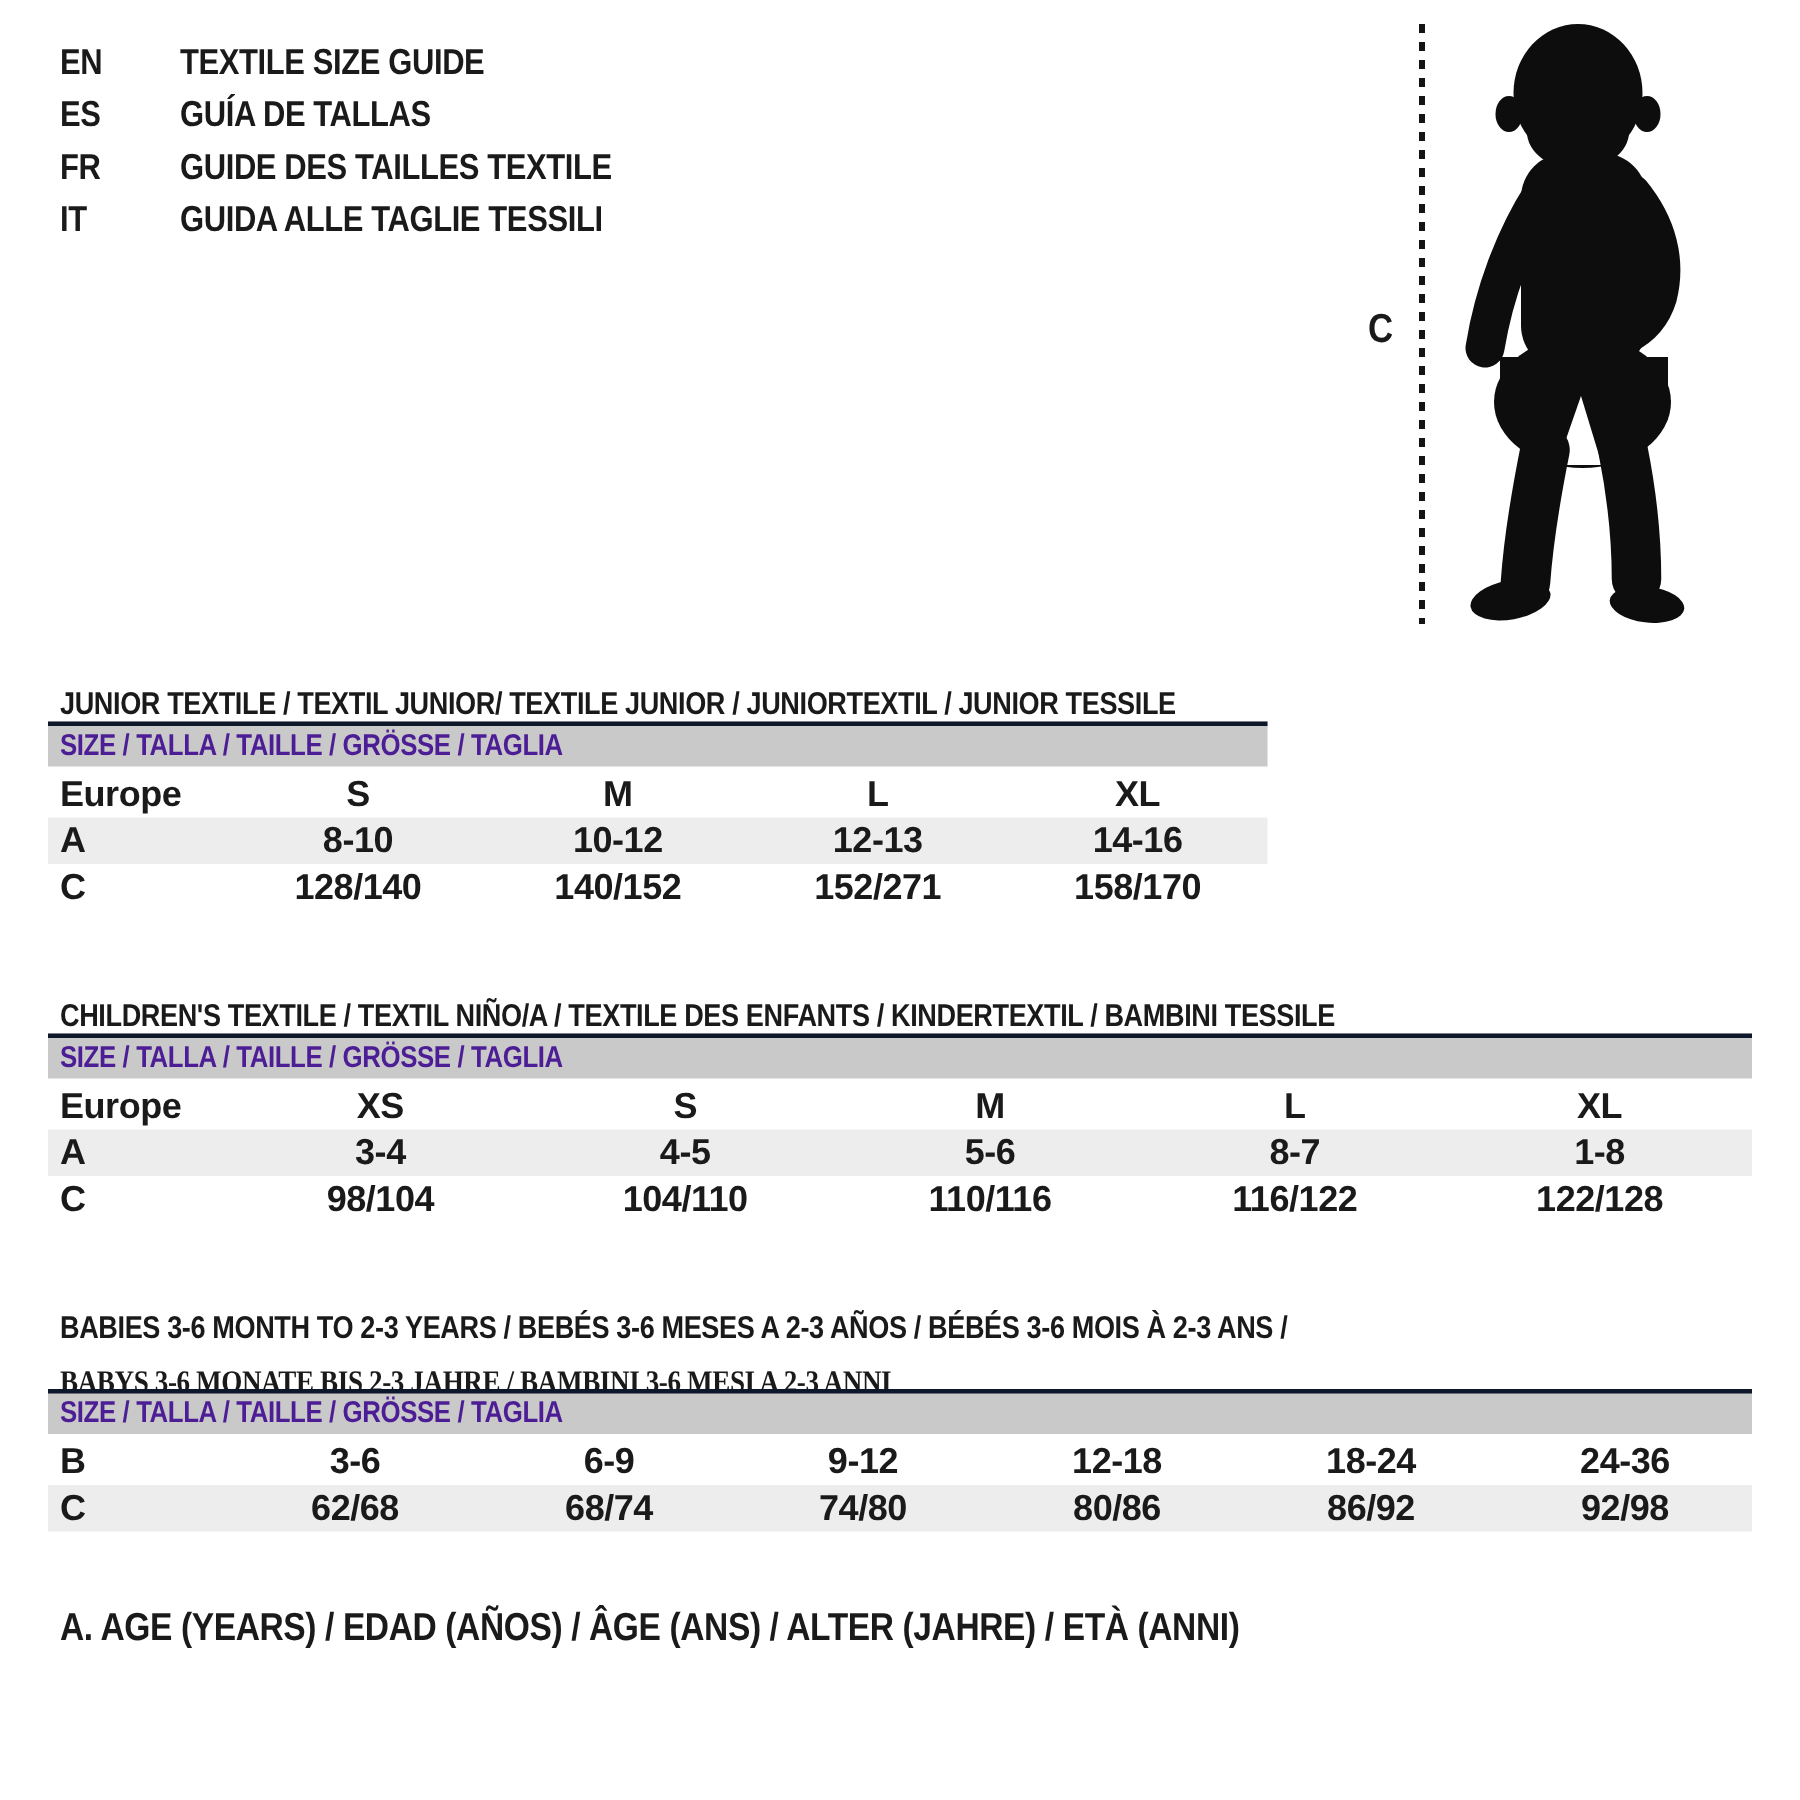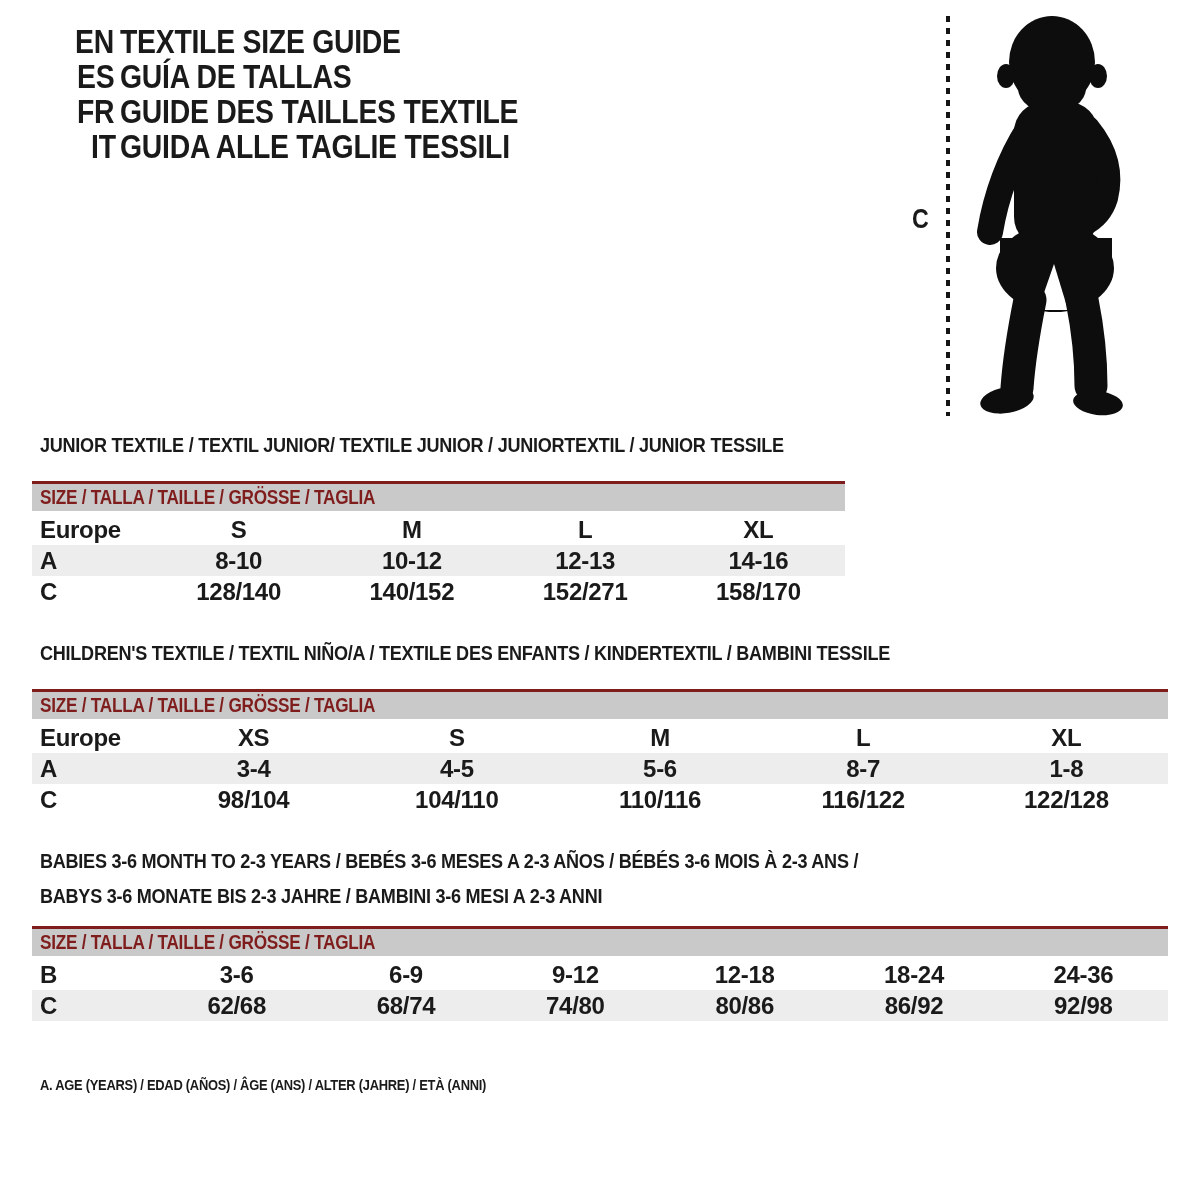--- a/index.html
+++ b/index.html
@@ -7,44 +7,44 @@
     width:1200px;height:1200px;position:relative;overflow:hidden;
     background:#ffffff;color:#1a1a1a;
     font-family:"Liberation Sans",sans-serif;font-weight:700;
   }
   .page{position:absolute;inset:0;}
   
   .cx{display:inline-block;transform:scaleX(0.86);transform-origin:0 50%;
       white-space:nowrap;letter-spacing:-0.3px;}
   
   .lang-block{position:absolute;left:40px;top:24px;}
-  .lang-row{display:flex;height:35px;align-items:center;font-size:33px;text-align:right;}
+  .lang-row{display:flex;height:35px;align-items:center;font-size:24px;}
   .lang-row .code{width:80px;flex:0 0 80px;}
   
   .fig-line{position:absolute;left:946px;top:16px;width:4px;height:400px;
     background:repeating-linear-gradient(to bottom,#141414 0 6px,transparent 6px 12px);}
   .fig-label{position:absolute;left:912px;top:204px;font-size:27px;}
   .toddler{position:absolute;left:960px;top:12px;}
   
-  .sec-h{position:absolute;left:40px;font-size:21px;line-height:24px;}
+  .sec-h{position:absolute;left:40px;font-size:21px;line-height:24px;margin-top:25px;}
   
   .tbl{position:absolute;left:32px;}
-  .bar{height:27px;background:#c9c9c9;border-top:3px solid #7f1d1d;
-       display:flex;align-items:center;padding-left:8px;font-size:20px;color:#7f1d1d;
+  .bar{height:27px;background:#c9c9c9;border-top:3px solid #0f172a;
+       display:flex;align-items:center;padding-left:8px;font-size:20px;color:#4c1d95;
        margin-bottom:3px;}
   .row{display:grid;height:31px;align-items:center;font-size:24px;letter-spacing:-0.3px;}
   .g4{grid-template-columns:120px repeat(4,1fr);}
   .g5{grid-template-columns:120px repeat(5,1fr);}
   .g6{grid-template-columns:120px repeat(6,1fr);}
   .row .l{padding-left:8px;}
   .row .c{text-align:center;}
   .shaded{background:#ededed;}
   
   .legend{position:absolute;left:40px;top:1068px;}
-  .legend-line{height:33px;display:flex;align-items:center;font-size:15px;}
+  .legend-line{height:33px;display:flex;align-items:center;font-size:26px;}
 </style>
 </head>
 <body>
 
 <div class="page">
 
   <div class="lang-block">
     <div class="lang-row">
       <span class="code"><span class="cx">EN</span></span>
       <span class="cx">TEXTILE SIZE GUIDE</span>
@@ -143,21 +143,21 @@
       <span class="c">104/110</span>
       <span class="c">110/116</span>
       <span class="c">116/122</span>
       <span class="c">122/128</span>
     </div>
   </div>
 
   <div class="sec-h" style="top:849px;">
     <span class="cx">BABIES 3-6 MONTH TO 2-3 YEARS / BEBÉS 3-6 MESES A 2-3 AÑOS / BÉBÉS 3-6 MOIS À 2-3 ANS /</span>
   </div>
-  <div class="sec-h" style="top:884px;">
+  <div class="sec-h" style="top:884px;font-family:Liberation Serif, serif;">
     <span class="cx">BABYS 3-6 MONATE BIS 2-3 JAHRE / BAMBINI 3-6 MESI A 2-3 ANNI</span>
   </div>
   <div class="tbl" style="top:926px;width:1136px;">
     <div class="bar">
       <span class="cx">SIZE / TALLA / TAILLE / GRÖSSE / TAGLIA</span>
     </div>
     <div class="row g6">
       <span class="l">B</span>
       <span class="c">3-6</span>
       <span class="c">6-9</span>

